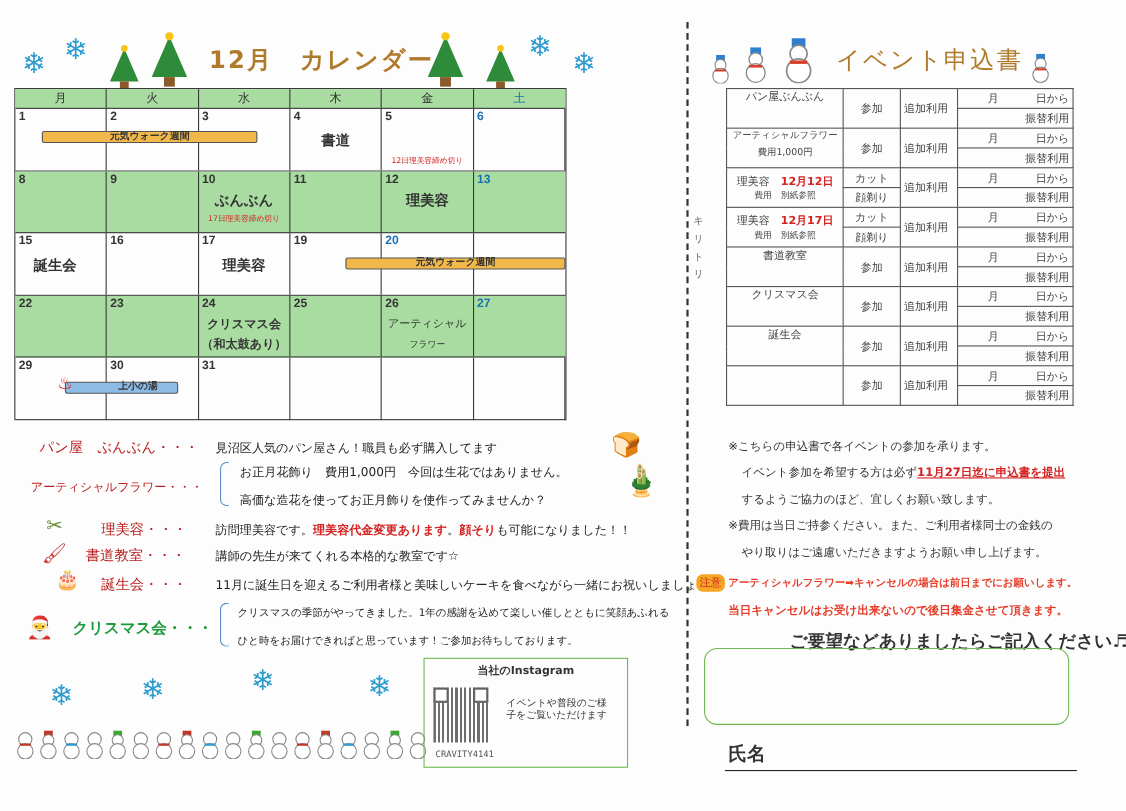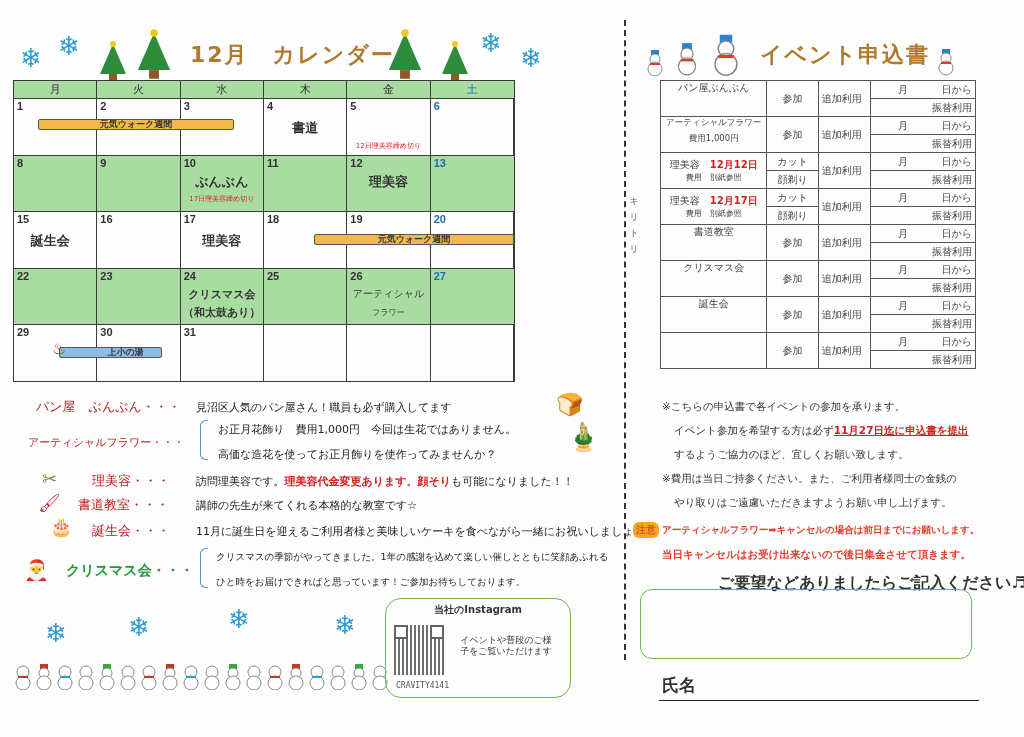--- a/index.html
+++ b/index.html
@@ -33,37 +33,37 @@
   .bar.blue { background: #8cbbe6; text-align: center; padding-left: 30px; }
 
   
   .desc { font-size: 11px; color: #222; white-space: nowrap; }
   .lbl { font-size: 13px; color: #b91c1c; }
   .brace { width: 8px; border: 1px solid #5b8fc9; border-right: none; border-radius: 6px 0 0 6px; }
 
   
   .cutline { left: 624px; top: 20px; height: 640px; border-left: 2px dashed #333; }
   .cut-text { left: 627px; top: 190px; font-size: 9px; color: #666; writing-mode: vertical-rl; letter-spacing: 6px; }
-  .form-title { left: 760px; top: 40px; font-size: 22px; font-weight: bold; color: #b07a2c; letter-spacing: 2px; }
+  .form-title { left: 760px; top: 40px; font-size: 22px; font-weight: normal; color: #b07a2c; letter-spacing: 2px; }
   .ftable { left: 660px; top: 80px; width: 316px; border-collapse: collapse; font-size: 10px; color: #444; }
   .ftable td { border: 1px solid #555; height: 18px; padding: 0 3px; vertical-align: middle; }
   .ftable .nm { width: 108px; text-align: center; vertical-align: top; }
   .ftable .c2 { width: 52px; text-align: center; }
   .ftable .c3 { width: 53px; text-align: left; }
   .ftable .c4 { width: 106px; }
   .mo { display: flex; justify-content: space-between; padding: 0 0 0 24px; }
   .re { text-align: right; }
   .redt { color: #d42222; font-weight: bold; }
   .notes { font-size: 10.5px; color: #333; line-height: 24px; }
   .note-red { color: #e53d2a; font-weight: bold; }
   .req-box { left: 640px; top: 589px; width: 332px; height: 70px; border: 1.5px solid #6fb84f; border-radius: 12px; }
   .name-label { left: 662px; top: 674px; font-size: 17px; font-weight: bold; color: #333; }
   .name-line { left: 659px; top: 700px; width: 320px; border-bottom: 1.5px solid #222; }
 
-  .insta { left: 385px; top: 598px; width: 186px; height: 100px; border: 1.5px solid #6fb84f; border-radius: 16px; }
+  .insta { left: 385px; top: 598px; width: 186px; height: 100px; border: 1.5px solid #6fb84f; border-radius: 0; }
   .qr { position: absolute; left: 8px; top: 26px; width: 50px; height: 50px;
         background: repeating-linear-gradient(90deg,#333 0 2px,#fff 2px 4px), #fff; opacity: .7; }
   .qr::before, .qr::after { content:""; position:absolute; width:10px; height:10px; border:2px solid #222; background:#fff; }
   .qr::before { left:0; top:0; } .qr::after { right:0; top:0; }
   .snowman { width: 18px; height: 26px; }
 </style>
 </head>
 <body>
 
 <span class="abs snow" style="left:20px;top:45px">❄</span>
@@ -156,23 +156,20 @@
         <span class="ev" style="top:20px;left:-10px">誕生会</span>
       </div>
     <div class="day">
         <span class="dnum">16</span>
       </div>
     <div class="day">
         <span class="dnum">17</span>
         <span class="ev" style="top:20px">理美容</span>
       </div>
     <div class="day">
-        <span class="dnum">18</span>
-      </div>
-    <div class="day">
         <span class="dnum">19</span>
       </div>
     <div class="day sat">
         <span class="dnum">20</span>
       </div>
     <div class="bar" style="left:300px;top:22px;width:200px">元気ウォーク週間</div>
   </div>
 
   <div class="week green">
     <div class="day">

